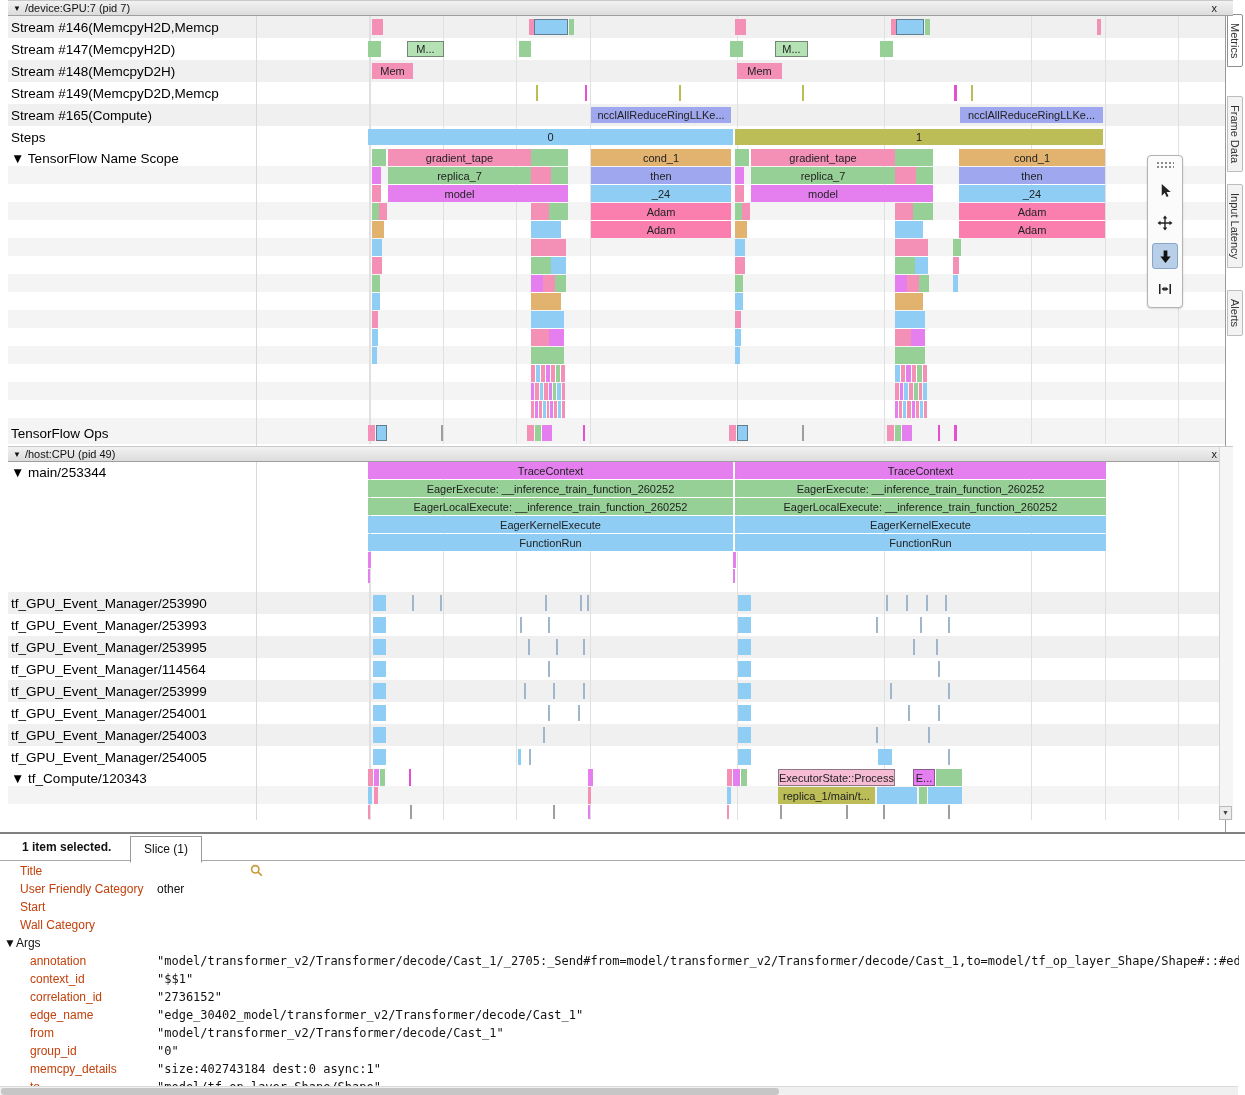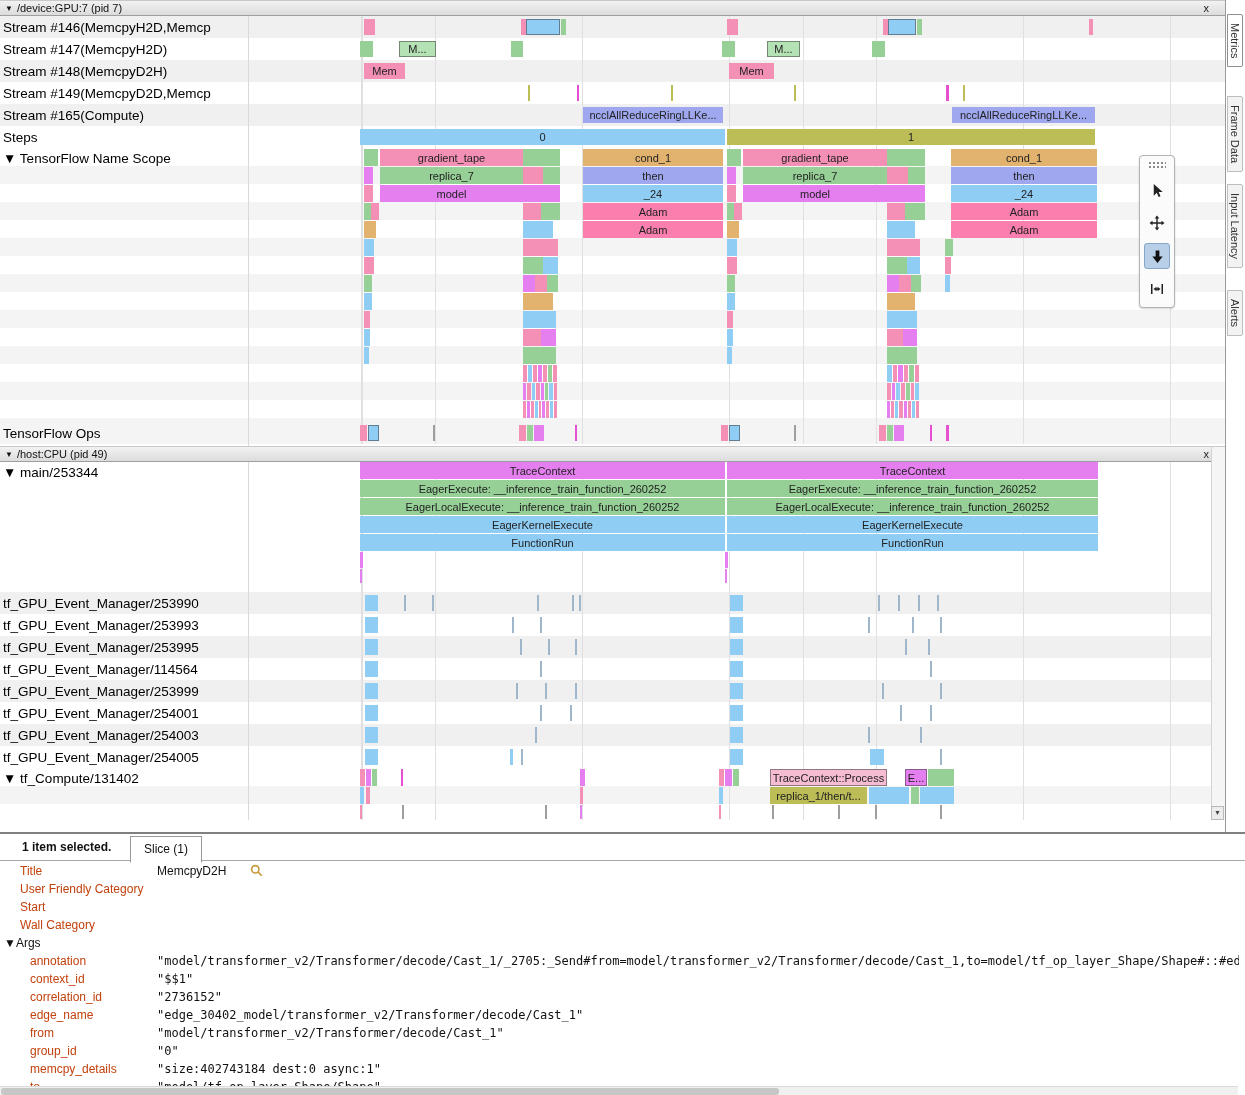--- a/index.html
+++ b/index.html
@@ -1,18 +1,18 @@
 <!DOCTYPE html>
 <html><head>
 <meta charset="utf-8">
 <style>
   html,body{margin:0;padding:0;background:#fff;}
   body{font-family:"Liberation Sans",sans-serif;color:#111;}
   .screen{position:relative;width:1245px;height:1095px;background:#fff;overflow:hidden;}
-  .trace{position:absolute;left:0;top:0;width:1225px;height:832px;background:#fff;overflow:hidden;}
+  .trace{position:absolute;left:8px;top:0;width:1225px;height:832px;background:#fff;overflow:hidden;}
   .pane-header{position:absolute;left:0;width:1225px;height:16px;box-sizing:border-box;
     background:linear-gradient(#f2f2f2,#dcdcdc);border-top:1px solid #c9c9c9;border-bottom:1px solid #9f9f9f;
     font-size:11px;line-height:14px;padding-left:5px;z-index:5;}
   .collapse{font-size:8px;margin-right:4px;vertical-align:1px;}
   .pane-close{position:absolute;right:16px;top:0;font-size:11px;cursor:pointer;color:#222;}
   .track{position:absolute;left:0;width:1225px;}
   .track-label{position:absolute;left:3px;top:3px;z-index:3;font-size:13.5px;white-space:nowrap;color:#000;}
   .track-label.v-center{top:50%;transform:translateY(-50%);}
   .bar{position:absolute;box-sizing:border-box;display:flex;align-items:center;justify-content:center;
     font-size:11px;color:#222;white-space:nowrap;overflow:hidden;z-index:2;}
@@ -366,37 +366,37 @@
         <div class="track" style="top: 746px; height: 22px; background: rgb(255, 255, 255);">
           <div class="track-label v-center">tf_GPU_Event_Manager/254005</div>
           <div class="bar" style="left: 365px; top: 3px; width: 13px; height: 16px; background: rgb(143, 205, 244);"></div>
           <div class="bar" style="left: 510px; top: 3px; width: 3px; height: 16px; background: rgb(143, 205, 244);"></div>
           <div class="bar" style="left: 521px; top: 3px; width: 2px; height: 16px; background: rgb(160, 182, 205);"></div>
           <div class="bar" style="left: 730px; top: 3px; width: 13px; height: 16px; background: rgb(143, 205, 244);"></div>
           <div class="bar" style="left: 870px; top: 3px; width: 14px; height: 16px; background: rgb(143, 205, 244);"></div>
           <div class="bar" style="left: 940px; top: 3px; width: 2px; height: 16px; background: rgb(160, 182, 205);"></div>
         </div>
         <div class="track" style="top: 768px; height: 52px; background: repeating-linear-gradient(rgb(255, 255, 255) 0px, rgb(255, 255, 255) 18px, rgb(244, 244, 244) 18px, rgb(244, 244, 244) 36px);">
-          <div class="track-label">▼ tf_Compute/131402</div>
+          <div class="track-label">▼ tf_Compute/120343</div>
           <div class="bar" style="left: 360px; top: 1px; width: 5px; height: 17px; background: rgb(244, 143, 181);"></div>
           <div class="bar" style="left: 366px; top: 1px; width: 5px; height: 17px; background: rgb(229, 127, 240);"></div>
           <div class="bar" style="left: 372px; top: 1px; width: 5px; height: 17px; background: rgb(150, 208, 150);"></div>
           <div class="bar" style="left: 401px; top: 1px; width: 2px; height: 17px; background: rgb(230, 79, 208);"></div>
           <div class="bar" style="left: 580px; top: 1px; width: 5px; height: 17px; background: rgb(229, 127, 240);"></div>
           <div class="bar" style="left: 719px; top: 1px; width: 5px; height: 17px; background: rgb(244, 143, 181);"></div>
           <div class="bar" style="left: 725px; top: 1px; width: 7px; height: 17px; background: rgb(229, 127, 240);"></div>
           <div class="bar" style="left: 733px; top: 1px; width: 6px; height: 17px; background: rgb(150, 208, 150);"></div>
-          <div class="bar" style="left: 770px; top: 1px; width: 117px; height: 17px; background: rgb(246, 188, 211); border: 1px solid rgba(60, 60, 60, 0.55);">TraceContext::Process</div>
+          <div class="bar" style="left: 770px; top: 1px; width: 117px; height: 17px; background: rgb(246, 188, 211); border: 1px solid rgba(60, 60, 60, 0.55);">ExecutorState::Process</div>
           <div class="bar" style="left: 905px; top: 1px; width: 22px; height: 17px; background: rgb(229, 127, 240); border: 1px solid rgba(60, 60, 60, 0.55);">E...</div>
           <div class="bar" style="left: 928px; top: 1px; width: 26px; height: 17px; background: rgb(150, 208, 150);"></div>
           <div class="bar" style="left: 360px; top: 19px; width: 4px; height: 17px; background: rgb(143, 205, 244);"></div>
           <div class="bar" style="left: 366px; top: 19px; width: 4px; height: 17px; background: rgb(244, 143, 181);"></div>
           <div class="bar" style="left: 580px; top: 19px; width: 3px; height: 17px; background: rgb(244, 143, 181);"></div>
           <div class="bar" style="left: 719px; top: 19px; width: 4px; height: 17px; background: rgb(143, 205, 244);"></div>
-          <div class="bar" style="left: 770px; top: 19px; width: 97px; height: 17px; background: rgb(188, 189, 87);">replica_1/then/t...</div>
+          <div class="bar" style="left: 770px; top: 19px; width: 97px; height: 17px; background: rgb(188, 189, 87);">replica_1/main/t...</div>
           <div class="bar" style="left: 869px; top: 19px; width: 40px; height: 17px; background: rgb(143, 205, 244);"></div>
           <div class="bar" style="left: 911px; top: 19px; width: 8px; height: 17px; background: rgb(150, 208, 150);"></div>
           <div class="bar" style="left: 920px; top: 19px; width: 34px; height: 17px; background: rgb(143, 205, 244);"></div>
           <div class="bar" style="left: 360px; top: 37px; width: 2px; height: 14px; background: rgb(244, 143, 181);"></div>
           <div class="bar" style="left: 402px; top: 37px; width: 2px; height: 14px; background: rgb(158, 158, 158);"></div>
           <div class="bar" style="left: 545px; top: 37px; width: 2px; height: 14px; background: rgb(158, 158, 158);"></div>
           <div class="bar" style="left: 580px; top: 37px; width: 2px; height: 14px; background: rgb(229, 127, 240);"></div>
           <div class="bar" style="left: 719px; top: 37px; width: 2px; height: 14px; background: rgb(244, 143, 181);"></div>
           <div class="bar" style="left: 772px; top: 37px; width: 2px; height: 14px; background: rgb(158, 158, 158);"></div>
           <div class="bar" style="left: 838px; top: 37px; width: 2px; height: 14px; background: rgb(158, 158, 158);"></div>
@@ -447,28 +447,28 @@
     <div class="details-tabs">
       <span class="status">1 item selected.</span>
       <span class="slice-tab">Slice (1)</span>
     </div>
     <div id="detail-fields">
       <div class="detail-row" style="top:100px">
         <span class="args-head">▼Args</span>
       </div>
     <div class="detail-row" style="top: 28px;">
           <span class="d-label">Title</span>
-          <span class="d-value">MemcpyD2H</span>
           <span class="mag"><svg width="13" height="13" viewBox="0 0 16 16">
               <circle cx="6.5" cy="6.5" r="4.5" fill="none" stroke="#c79a3a" stroke-width="2"></circle>
               <line x1="10" y1="10" x2="14.5" y2="14.5" stroke="#c79a3a" stroke-width="2"></line>
             </svg></span>
         </div>
         <div class="detail-row" style="top: 46px;">
           <span class="d-label">User Friendly Category</span>
+          <span class="d-value">other</span>
         </div>
         <div class="detail-row" style="top: 64px;">
           <span class="d-label">Start</span>
           <span class="d-value"></span>
         </div>
         <div class="detail-row" style="top: 82px;">
           <span class="d-label">Wall Category</span>
           <span class="d-value"></span>
         </div>
         <div class="detail-row" style="top: 118px;">

